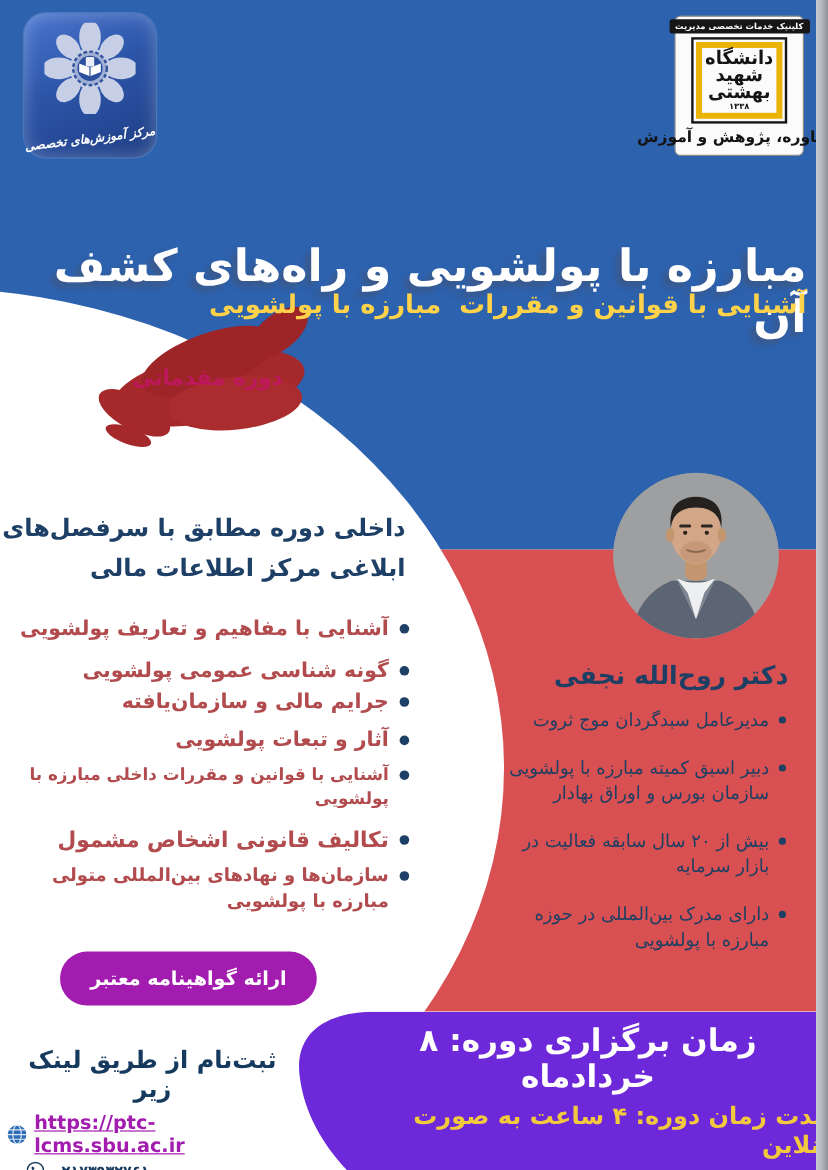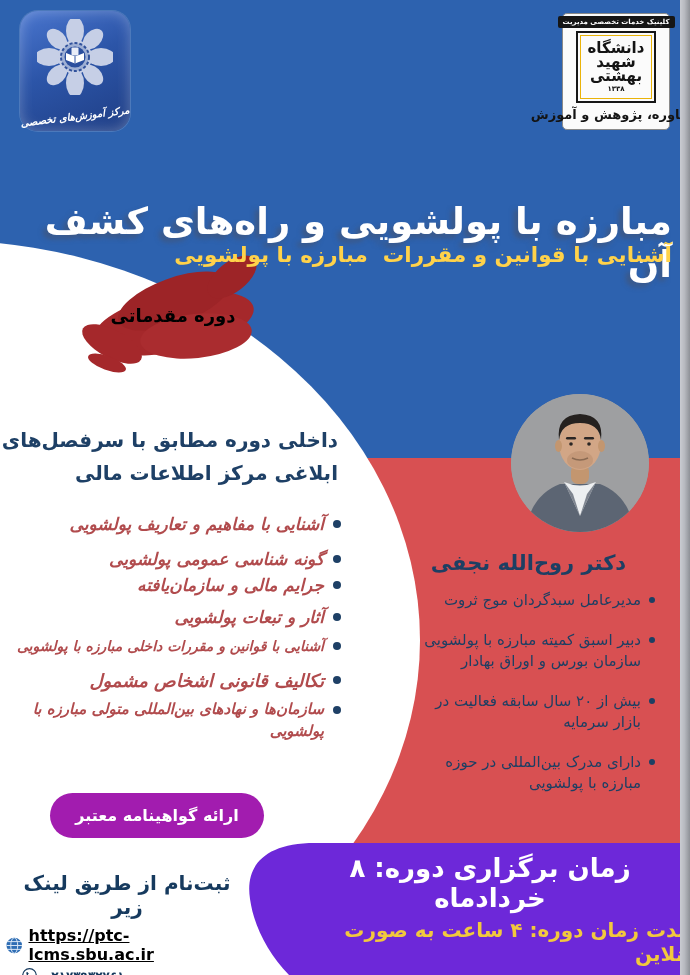--- a/index.html
+++ b/index.html
@@ -23,21 +23,21 @@
   .logo-left svg { position:absolute; left:17px; top:8px; }
   .logo-left .cap { position:absolute; bottom:9px; left:0; right:0; text-align:center; color:#fff;
     font-size:10px; font-weight:bold; font-style:italic; transform:rotate(-7deg); direction:rtl; white-space:nowrap; }
 
   .logo-right { position:absolute; left:562px; top:13px; width:108px; height:117px; z-index:20;
     background:#fbfbfb; border:1px solid #8a8a8a; border-radius:5px;
     display:flex; flex-direction:column; align-items:center; padding-top:2px; }
   .logo-right .topline { background:#161616; color:#fff; font-size:7px; font-weight:bold; padding:2px 5px;
     border-radius:2px; white-space:nowrap; direction:rtl; }
   .logo-right .seal { width:80px; height:72px; border:2px solid #161616; margin-top:3px; padding:2px; }
-  .logo-right .seal-in { width:100%; height:100%; border:1px solid #eab308; display:flex; flex-direction:column;
+  .logo-right .seal-in { width:100%; height:100%; border:5px solid #eab308; display:flex; flex-direction:column;
     align-items:center; justify-content:center; }
   .logo-right .nm { font-size:15px; line-height:14px; font-weight:bold; color:#141414; direction:rtl; transform:scaleY(1.05); }
   .logo-right .yr { font-size:7px; font-weight:bold; color:#141414; letter-spacing:2px; margin-top:2px; }
   .logo-right .botline { font-size:13px; font-weight:bold; color:#141414; margin-top:4px; white-space:nowrap; direction:rtl; }
 
   
   .hero-title { position:absolute; top:170px; right:18px; left:10px; z-index:6; direction:rtl; text-align:right;
     font-size:37px; font-weight:bold; color:#ffffff; text-shadow:-4px 4px 5px rgba(73,80,100,.55);margin-top:30px; }
   .hero-sub { position:absolute; top:242px; right:18px; left:10px; z-index:6; direction:rtl; text-align:right;
     font-size:21.5px; font-weight:bold; color:#ffd24a; white-space:pre-wrap; }
@@ -45,40 +45,40 @@
   
   .blob { position:absolute; left:85px; top:272px; width:182px; height:98px; z-index:5; }
   .blob i { position:absolute; border-radius:50%; display:block; }
   .blob .b1 { left:8px;  top:22px; width:162px; height:58px; transform:rotate(-11deg); background:#a5282b; }
   .blob .b2 { left:30px; top:6px;  width:118px; height:46px; transform:rotate(-20deg); background:#9d2427; }
   .blob .b3 { left:55px; top:42px; width:112px; height:44px; transform:rotate(-6deg);  background:#aa2c2f; }
   .blob .b4 { left:-6px; top:58px; width:66px;  height:28px; transform:rotate(28deg);  background:#a5282b; }
   .blob .b5 { left:118px;top:-10px;width:58px;  height:30px; transform:rotate(-38deg); background:#9d2427; }
   .blob .b6 { left:2px;  top:84px; width:40px;  height:14px; transform:rotate(20deg);  background:#a5282b; }
   .blob-label { position:absolute; left:0; right:6px; top:33px; text-align:center; z-index:6;
-    font-size:18px; font-weight:bold; color:#000000; direction:rtl; }
+    font-size:18px; font-weight:bold; color:#be185d; direction:rtl; }
 
   
   .syl-heading { position:absolute; left:0; top:424px; width:338px; z-index:6; direction:rtl; text-align:right;
     font-size:20px; line-height:33px; font-weight:bold; color:#1e4066; white-space:pre-line; }
   .syl-list { position:absolute; left:0; top:512px; width:341px; z-index:6; direction:rtl; list-style:none; }
   .syl-list li { position:relative; text-align:right; padding-right:17px; color:#b14b4d; font-weight:bold;
-    font-size:17px; line-height:24px; margin-bottom:8px;font-style:italic; }
+    font-size:17px; line-height:24px; margin-bottom:8px; }
   .syl-list li::before { content:""; position:absolute; right:0; top:8px; width:8px; height:8px; border-radius:50%; background:#1e4066; }
   .syl-list li:nth-child(1){ margin-bottom:11px; }
   .syl-list li:nth-child(2){ margin-bottom:2px; }
   .syl-list li:nth-child(4){ margin-bottom:7px; }
   .syl-list li:nth-child(5){ font-size:14px; line-height:20px; margin-bottom:12px; }
   .syl-list li:nth-child(5)::before{ top:6px; }
   .syl-list li:nth-child(6){ font-size:18px; line-height:25px; margin-bottom:5px; }
   .syl-list li:nth-child(7){ font-size:15px; line-height:22px; }
 
   
   .photo { position:absolute; left:511px; top:394px; width:138px; height:138px; border-radius:50%; overflow:hidden; z-index:6; background:#9e9fa1; }
-  .inst-name { position:absolute; left:400px; top:551px; width:257px; z-index:6; direction:rtl; text-align:center;
+  .inst-name { position:absolute; left:400px; top:551px; width:257px; z-index:6; direction:rtl; text-align:right;
     font-size:21px; font-weight:bold; color:#1d3f63; }
   .inst-points { position:absolute; left:405px; top:590px; width:250px; z-index:6; direction:rtl; list-style:none; }
   .inst-points li { position:relative; text-align:right; padding-right:14px; color:#1d3f63; font-weight:normal;
     font-size:15px; line-height:21px; margin-bottom:19px; }
   .inst-points li::before { content:""; position:absolute; right:0; top:7px; width:6px; height:6px; border-radius:50%; background:#1d3f63; }
 
   
   .cert-pill { position:absolute; left:50px; top:793px; width:214px; height:45px; z-index:9; background:#a21caf;
     border-radius:23px; display:flex; align-items:center; justify-content:center; direction:rtl;
     color:#fff; font-size:16px; font-weight:bold; }
@@ -86,21 +86,21 @@
   
   .footer-panel { position:absolute; left:235px; top:843px; width:455px; height:132px; z-index:8; background:#6d28d9;
     clip-path:path("M455 0 L80 0 C28 0 10 24 15 56 C19 84 33 110 54 132 L455 132 Z"); color:#fff; }
   .footer-panel .f1 { margin-top:10px; padding-left:55px; text-align:center; direction:rtl; font-size:26px; font-weight:bold; }
   .footer-panel .f2 { margin-top:5px; padding-left:55px; direction:rtl; font-size:20px; font-weight:bold; color:#f2c83d; }
 
   
   .reg { position:absolute; left:6px; top:871px; width:242px; z-index:9; color:#163a5e; }
   .reg .reg-title { text-align:center; direction:rtl; font-size:20px; font-weight:bold; }
   .reg .url-row { margin-top:7px; display:flex; align-items:center; justify-content:center; gap:6px; direction:ltr; }
-  .reg .url-row a { color:#000000; font-size:16px; font-weight:bold; text-decoration:underline; }
+  .reg .url-row a { color:#a21caf; font-size:16px; font-weight:bold; text-decoration:underline; }
   .reg .phone-row { margin-top:4px; display:flex; align-items:center; gap:7px; padding-left:16px; direction:ltr;
     font-size:12px; font-weight:bold; }
 </style>
 </head>
 <body>
 
 <div class="poster">
 
   <div class="bg-blue"></div>
   <div class="bg-red"></div>

